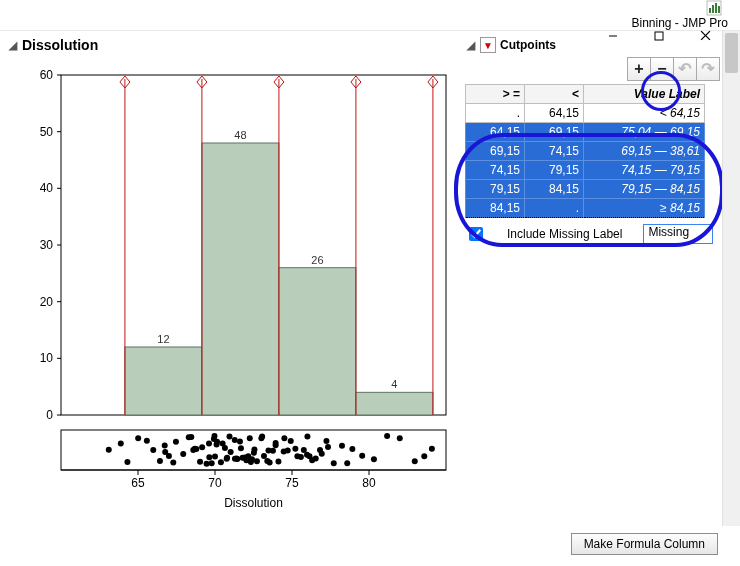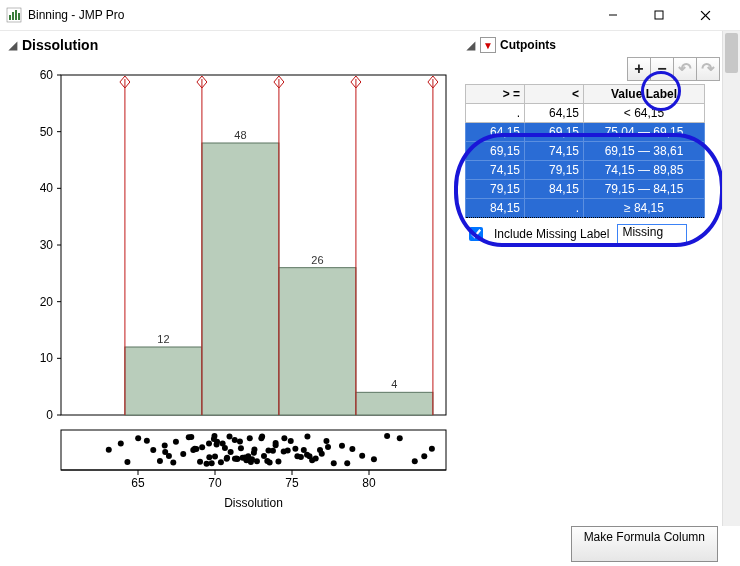--- a/index.html
+++ b/index.html
@@ -11,23 +11,24 @@
     font-size: 12px;
     background: #fff;
     color: #000;
     overflow: hidden;
   }
 
   
   .titlebar {
     height: 30px;
     display: flex;
-    align-items: center;
+    align-items: flex-end;
     padding: 0 12px 0 6px;
     border-bottom: 1px solid #e9e9e9;
+    flex-direction: column;
   }
   .titlebar .app-icon {
     width: 16px; height: 16px; margin-right: 6px;
     display: inline-flex; align-items:center; justify-content:center;
   }
   .titlebar .title {
     flex: 1;
     font-size: 12px;
   }
   .win-btns {
@@ -160,53 +161,55 @@
     background: #f4f4f4;
     font-weight: bold;
     text-align: center;
   }
   .cut-table th.ge, .cut-table td.ge,
   .cut-table th.lt, .cut-table td.lt {
     text-align: right;
     width: 50px;
   }
   .cut-table th.lbl, .cut-table td.lbl {
-    text-align: center;
+    text-align: right;
+    font-style: italic;
   }
   .cut-table tr.selected td {
     background: #2a6cd5;
     color: #fff;
     border-color: #5b8fe0;
   }
   .cut-table tr.last-selected td {
     border-top: 1px dotted #000;
     border-bottom: 1px dotted #000;
   }
 
   .include-row {
     display:flex;
     align-items:center;
-    gap:8px;
+    gap:21px;
     margin: 6px 0 0 5px;
   }
   .include-row input[type="checkbox"] {
     width: 14px; height: 14px;
   }
   .include-row .field {
     border: 1px solid #3b82f6;
     padding: 0 4px;
     height: 18px;
     min-width: 60px;
   }
 
   
   .footer {
     height: 36px;
     display: flex;
     justify-content: flex-end;
+    align-items: center;
     gap: 6px;
     padding: 0 22px 0 0;
   }
   .btn {
     border: 1px solid #8d8d8d;
     background: linear-gradient(#fdfdfd,#e6e6e6);
     padding: 3px 12px;
     font-size: 12px;
     min-width: 60px;
     text-align:center;
@@ -437,21 +440,21 @@
               <td class="lbl">75,04 — 69,15</td>
             </tr>
             <tr class="selected">
               <td class="ge">69,15</td>
               <td class="lt">74,15</td>
               <td class="lbl">69,15 — 38,61</td>
             </tr>
             <tr class="selected">
               <td class="ge">74,15</td>
               <td class="lt">79,15</td>
-              <td class="lbl">74,15 — 89,85</td>
+              <td class="lbl">74,15 — 79,15</td>
             </tr>
             <tr class="selected">
               <td class="ge">79,15</td>
               <td class="lt">84,15</td>
               <td class="lbl">79,15 — 84,15</td>
             </tr>
             <tr class="selected last-selected">
               <td class="ge">84,15</td>
               <td class="lt">.</td>
               <td class="lbl">≥ 84,15</td>

